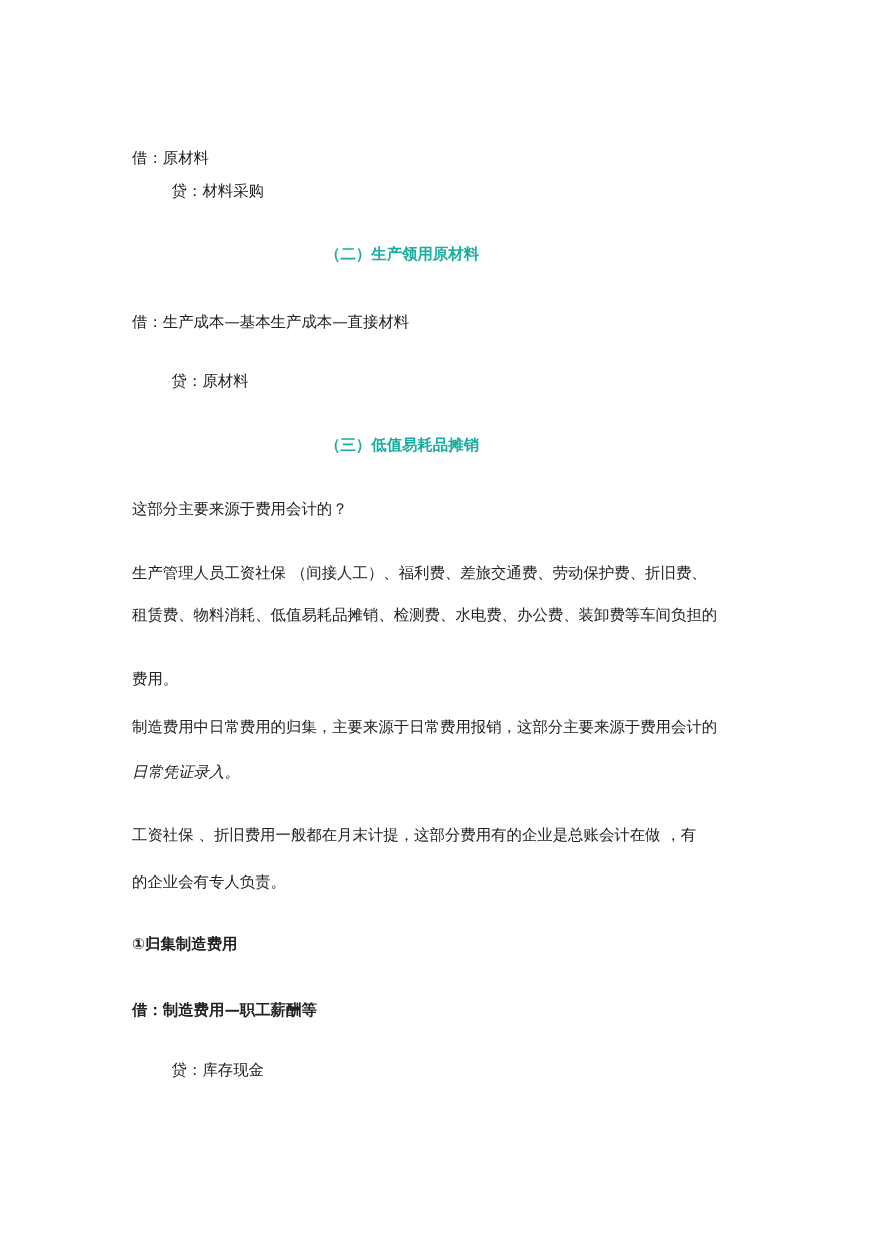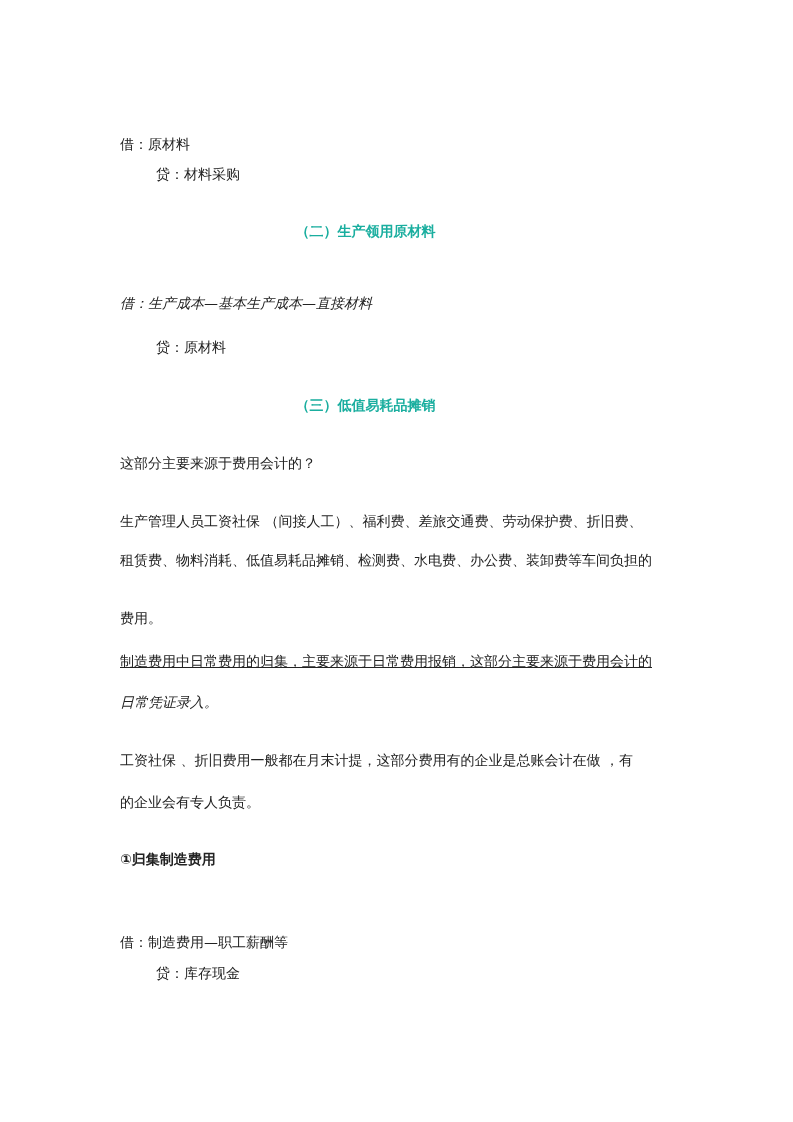--- a/index.html
+++ b/index.html
@@ -37,32 +37,32 @@
     .bold { font-weight: bold; }
   </style>
 </head>
 <body>
 
 <p class="line" style="top:106px;margin-top:28px;">借：原材料</p>
 <p class="line indent" style="top:164px;">贷：材料采购</p>
 
 <p class="heading" style="top:221px; color:#1AAE9F;">（二）生产领用原材料</p>
 
-<p class="line" style="top:293px;font-style:italic;">借：生产成本—基本生产成本—直接材料</p>
+<p class="line" style="top:283px;">借：生产成本—基本生产成本—直接材料</p>
 <p class="line indent" style="top:337px;">贷：原材料</p>
 
 <p class="heading" style="top:395px; color:#1AAE9F;">（三）低值易耗品摊销</p>
 
 <p class="line" style="top:453px;">这部分主要来源于费用会计的？</p>
 
 <p class="line" style="top:511px;">生产管理人员工资社保 （间接人工）、福利费、差旅交通费、劳动保护费、折旧费、</p>
 <p class="line" style="top:550px;">租赁费、物料消耗、低值易耗品摊销、检测费、水电费、办公费、装卸费等车间负担的</p>
 <p class="line" style="top:608px;">费用。</p>
 
-<p class="line" style="top:651px;text-decoration:underline;">制造费用中日常费用的归集，主要来源于日常费用报销，这部分主要来源于费用会计的</p>
+<p class="line" style="top:651px;">制造费用中日常费用的归集，主要来源于日常费用报销，这部分主要来源于费用会计的</p>
 <p class="line" style="top:692px;font-style:italic;">日常凭证录入。</p>
 
 <p class="line" style="top:750px;">工资社保 、折旧费用一般都在月末计提，这部分费用有的企业是总账会计在做 ，有</p>
 <p class="line" style="top:792px;">的企业会有专人负责。</p>
 
 <p class="line bold" style="top:849px;">①归集制造费用</p>
-<p class="line" style="top:932px;">借：制造费用—职工薪酬等</p>
+<p class="line" style="top:909px;font-weight:bold;">借：制造费用—职工薪酬等</p>
 <p class="line indent" style="top:963px;">贷：库存现金</p>
 
 </body></html>

